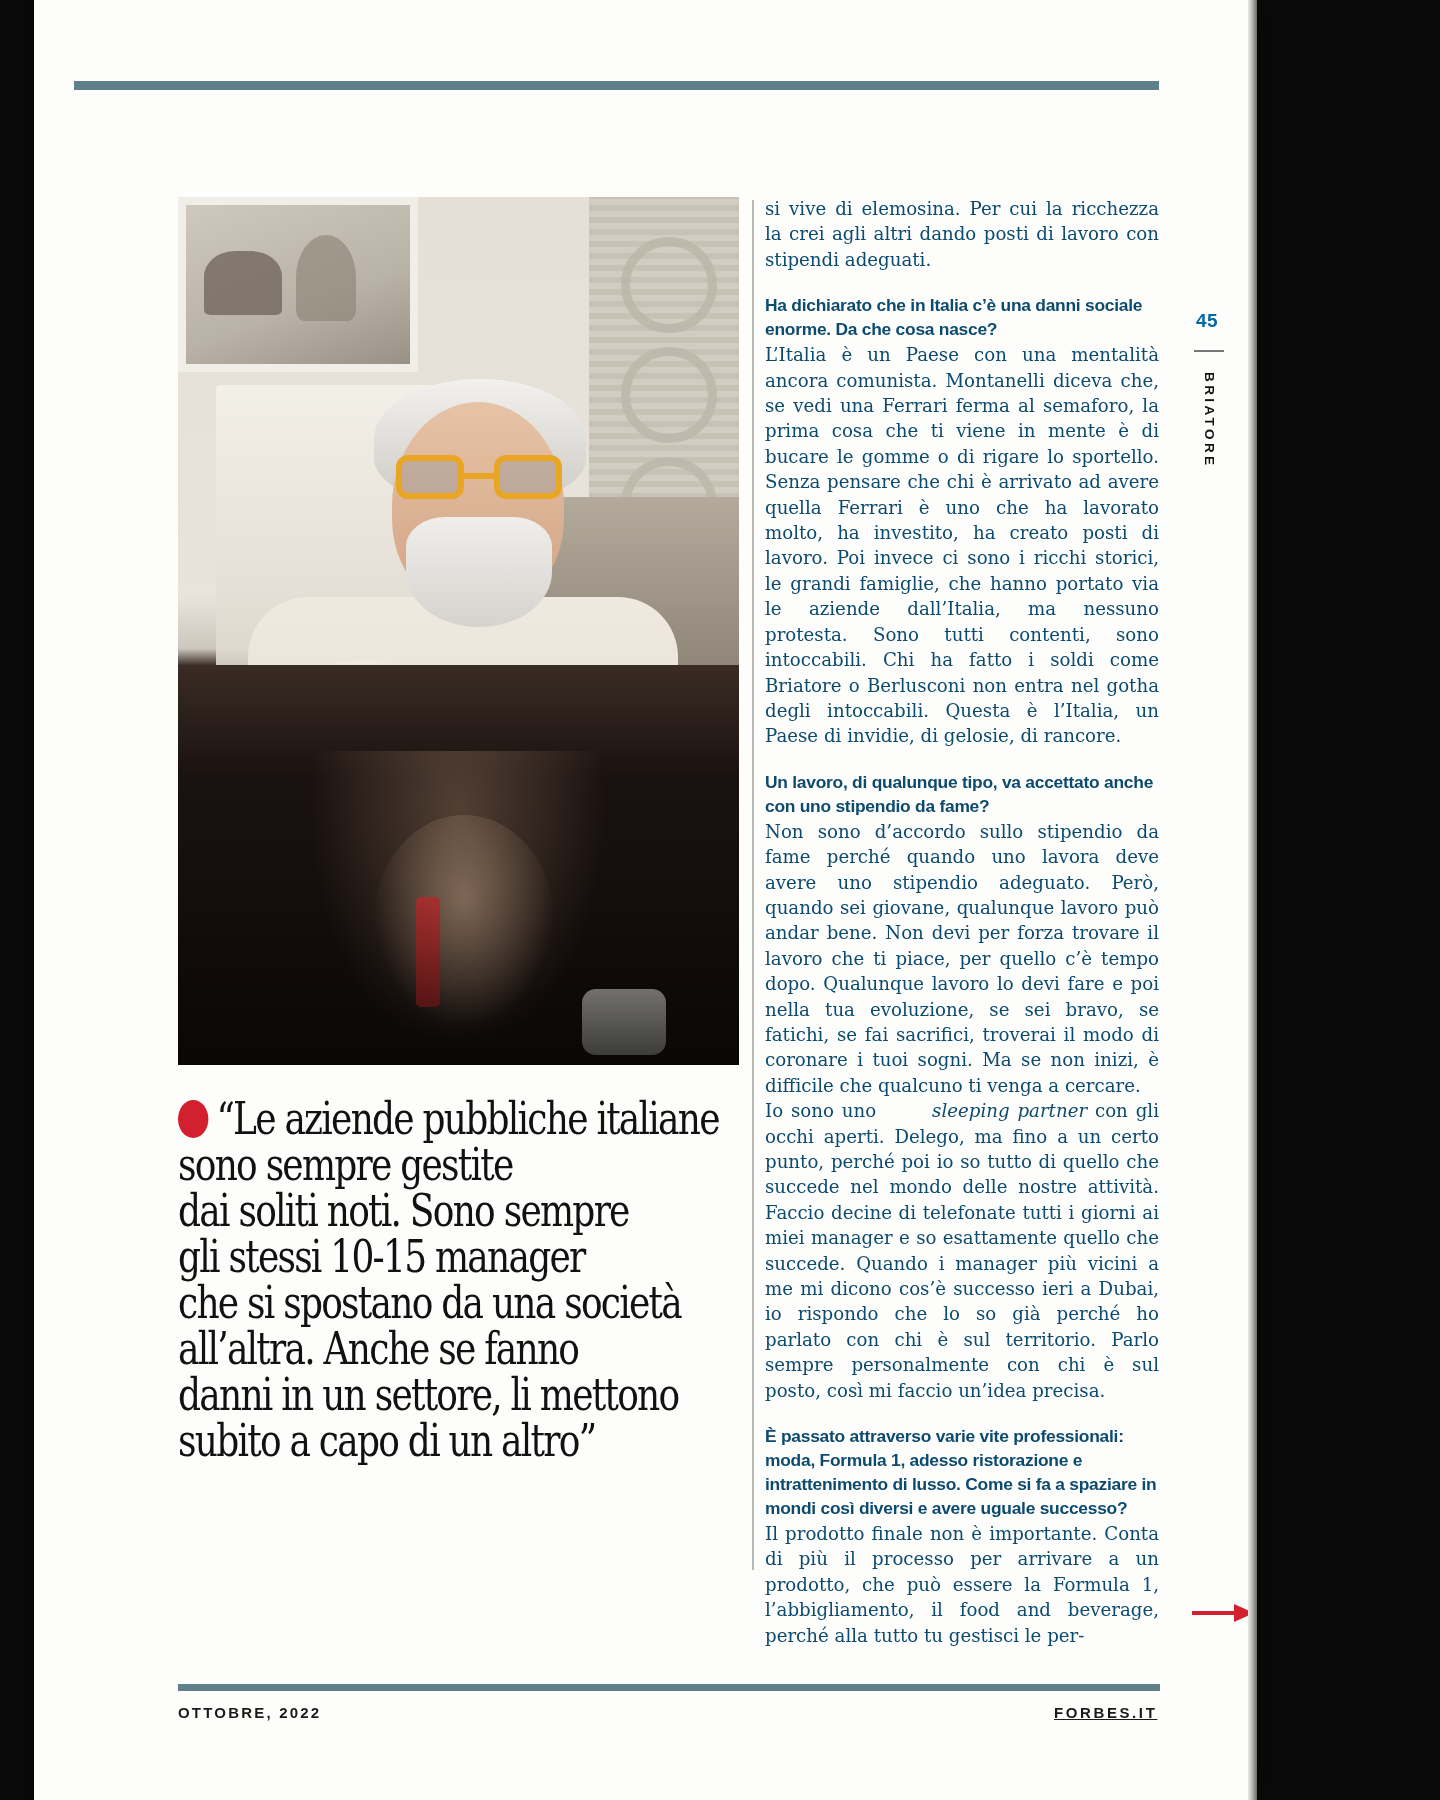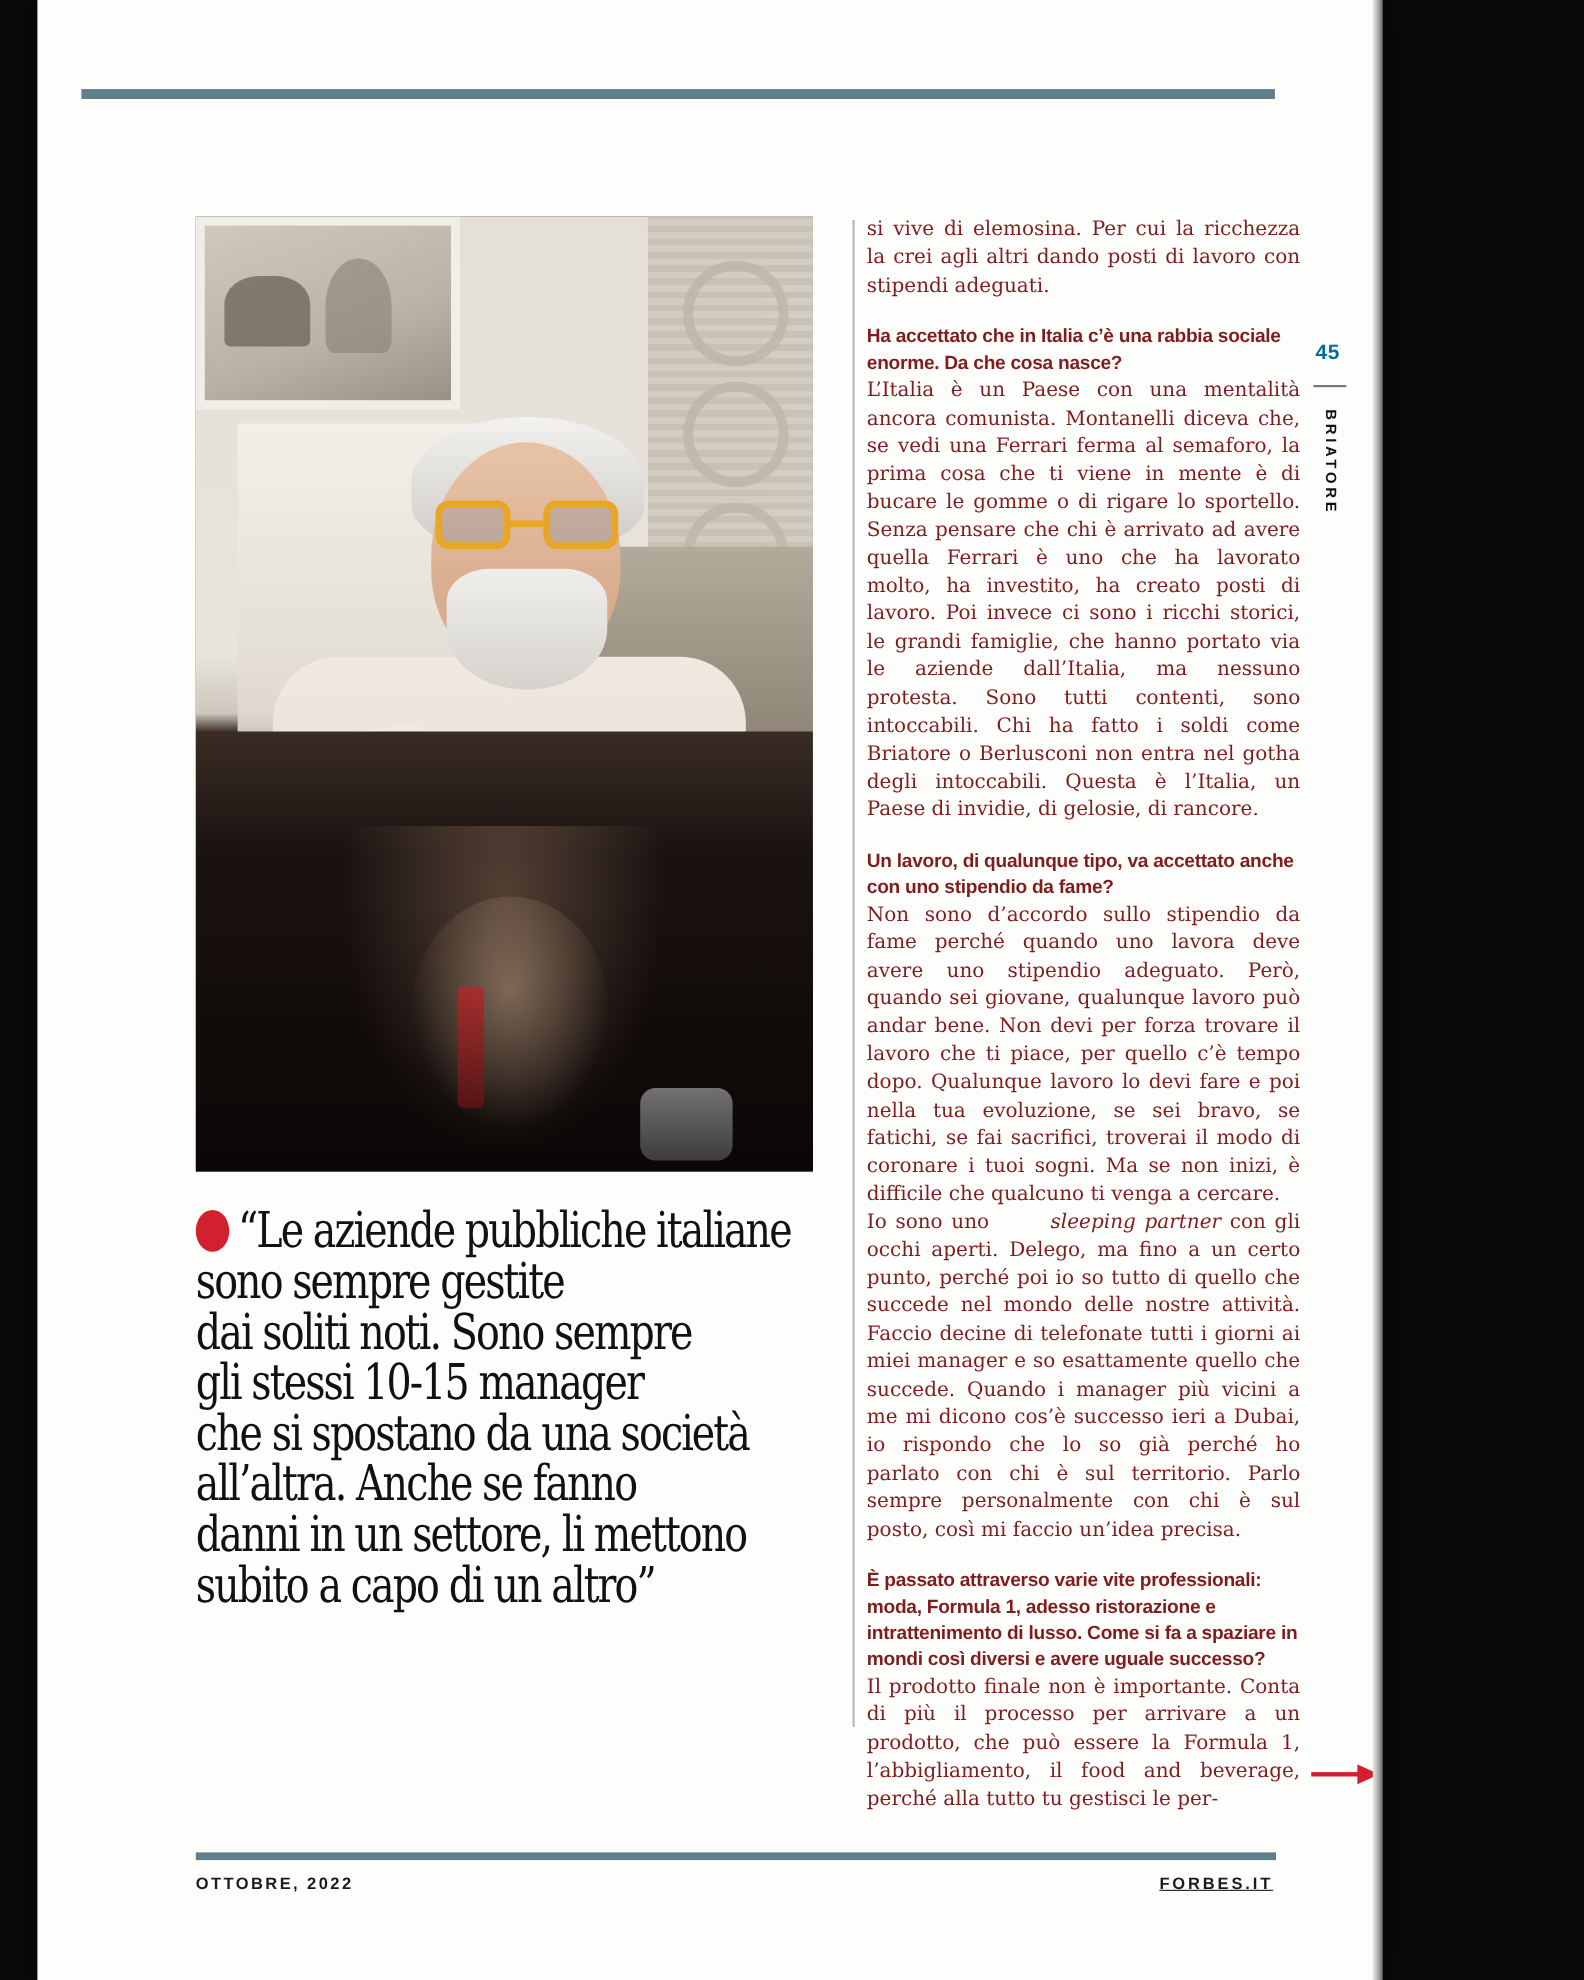--- a/index.html
+++ b/index.html
@@ -121,25 +121,25 @@
     font-size:15px;letter-spacing:2.2px;color:#1b1b1b;font-weight:600;
   }
   .footer-right{
     position:absolute;left:1020px;top:1704px;
     font-family:"Liberation Sans", sans-serif;
     font-size:15px;letter-spacing:2.6px;color:#1b1b1b;font-weight:700;text-decoration:underline;
   }
 
   
   #col{
-    position:absolute;left:754px;top:196px;width:394px;
+    position:absolute;left:731px;top:196px;width:394px;
     font-family:"DejaVu Serif", serif;
     font-size:18.2px;line-height:25.4px;
     text-align:justify;
-    color:#7f1d1d;
+    color:#0c4a6e;
     -webkit-hyphens:none;hyphens:none;
   }
   #col .rule-left{
     position:absolute;left:-13px;top:4px;width:2px;height:1370px;background:#b9b9b5;
   }
   #col p{margin:0 0 0 0;}
   #col p.body + p.q{margin-top:21px;}
   #col p.q{
     font-family:"Liberation Sans", sans-serif;
     font-weight:700;
@@ -221,21 +221,21 @@
     <span class="line">che si spostano da una società</span>
     <span class="line">all’altra. Anche se fanno</span>
     <span class="line">danni in un settore, li mettono</span>
     <span class="line">subito a capo di un altro”</span>
   </div>
 
   <div id="col">
     <div class="rule-left"></div>
 
     <p class="body">si vive di elemosina. Per cui la ricchezza la crei agli altri dando posti di lavoro con stipendi adeguati.</p>
-    <p class="q">Ha accettato che in Italia c’è una rabbia sociale enorme. Da che cosa nasce?</p>
+    <p class="q">Ha dichiarato che in Italia c’è una danni sociale enorme. Da che cosa nasce?</p>
     <p class="body">L’Italia è un Paese con una mentalità ancora comunista. Montanelli diceva che, se vedi una Ferrari ferma al semaforo, la prima cosa che ti viene in mente è di bucare le gomme o di rigare lo sportello. Senza pensare che chi è arrivato ad avere quella Ferrari è uno che ha lavorato molto, ha investito, ha creato posti di lavoro. Poi invece ci sono i ricchi storici, le grandi famiglie, che hanno portato via le aziende dall’Italia, ma nessuno protesta. Sono tutti contenti, sono intoccabili. Chi ha fatto i soldi come Briatore o Berlusconi non entra nel gotha degli intoccabili. Questa è l’Italia, un Paese di invidie, di gelosie, di rancore.</p>
     <p class="q">Un lavoro, di qualunque tipo, va accettato anche con uno stipendio da fame?</p>
     <p class="body">Non sono d’accordo sullo stipendio da fame perché quando uno lavora deve avere uno stipendio adeguato. Però, quando sei giovane, qualunque lavoro può andar bene. Non devi per forza trovare il lavoro che ti piace, per quello c’è tempo dopo. Qualunque lavoro lo devi fare e poi nella tua evoluzione, se sei bravo, se fatichi, se fai sacrifici, troverai il modo di coronare i tuoi sogni. Ma se non inizi, è difficile che qualcuno ti venga a cercare.</p>
     <p class="body"><span>Io sono uno </span><em>sleeping partner</em><span> con gli occhi aperti. Delego, ma fino a un certo punto, perché poi io so tutto di quello che succede nel mondo delle nostre attività. Faccio decine di telefonate tutti i giorni ai miei manager e so esattamente quello che succede. Quando i manager più vicini a me mi dicono cos’è successo ieri a Dubai, io rispondo che lo so già perché ho parlato con chi è sul territorio. Parlo sempre personalmente con chi è sul posto, così mi faccio un’idea precisa.</span></p>
     <p class="q">È passato attraverso varie vite professionali: moda, Formula 1, adesso ristorazione e intrattenimento di lusso. Come si fa a spaziare in mondi così diversi e avere uguale successo?</p>
     <p class="body">Il prodotto finale non è importante. Conta di più il processo per arrivare a un prodotto, che può essere la Formula 1, l’abbigliamento, il food and beverage, perché alla tutto tu gestisci le per-</p>
   </div>
 
   <div id="folio">45</div>
   <div id="folio-rule"></div>

